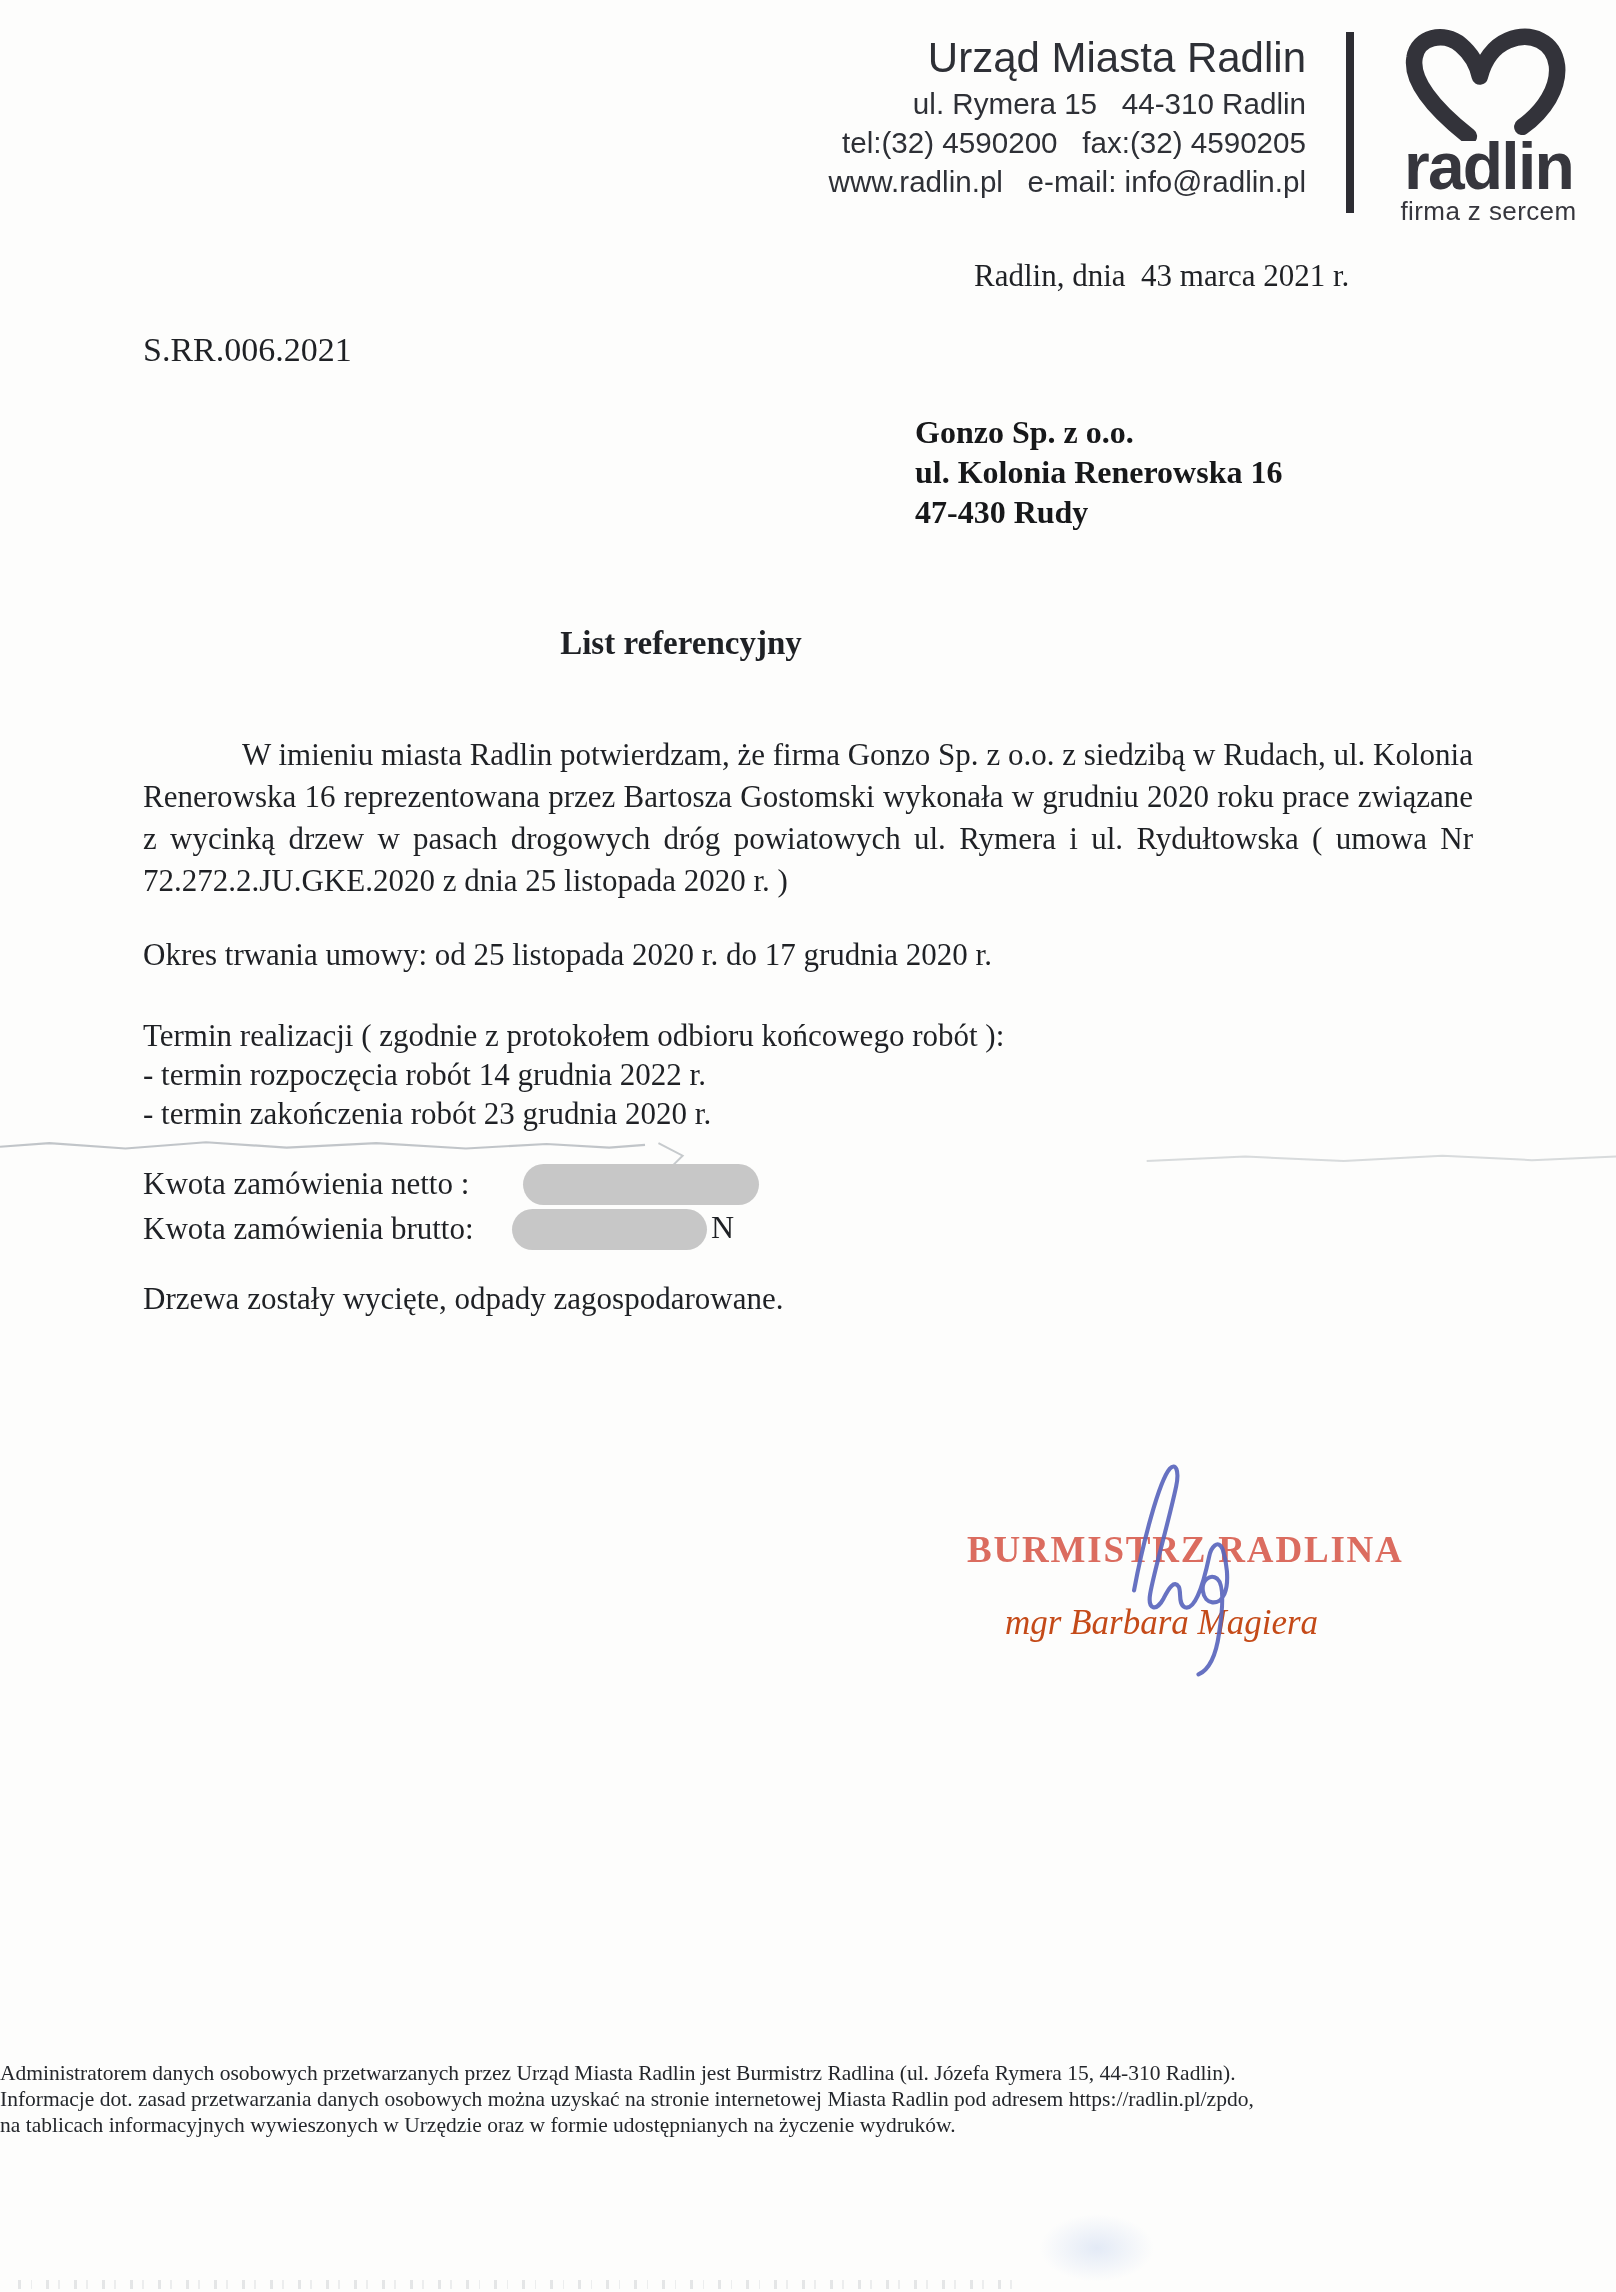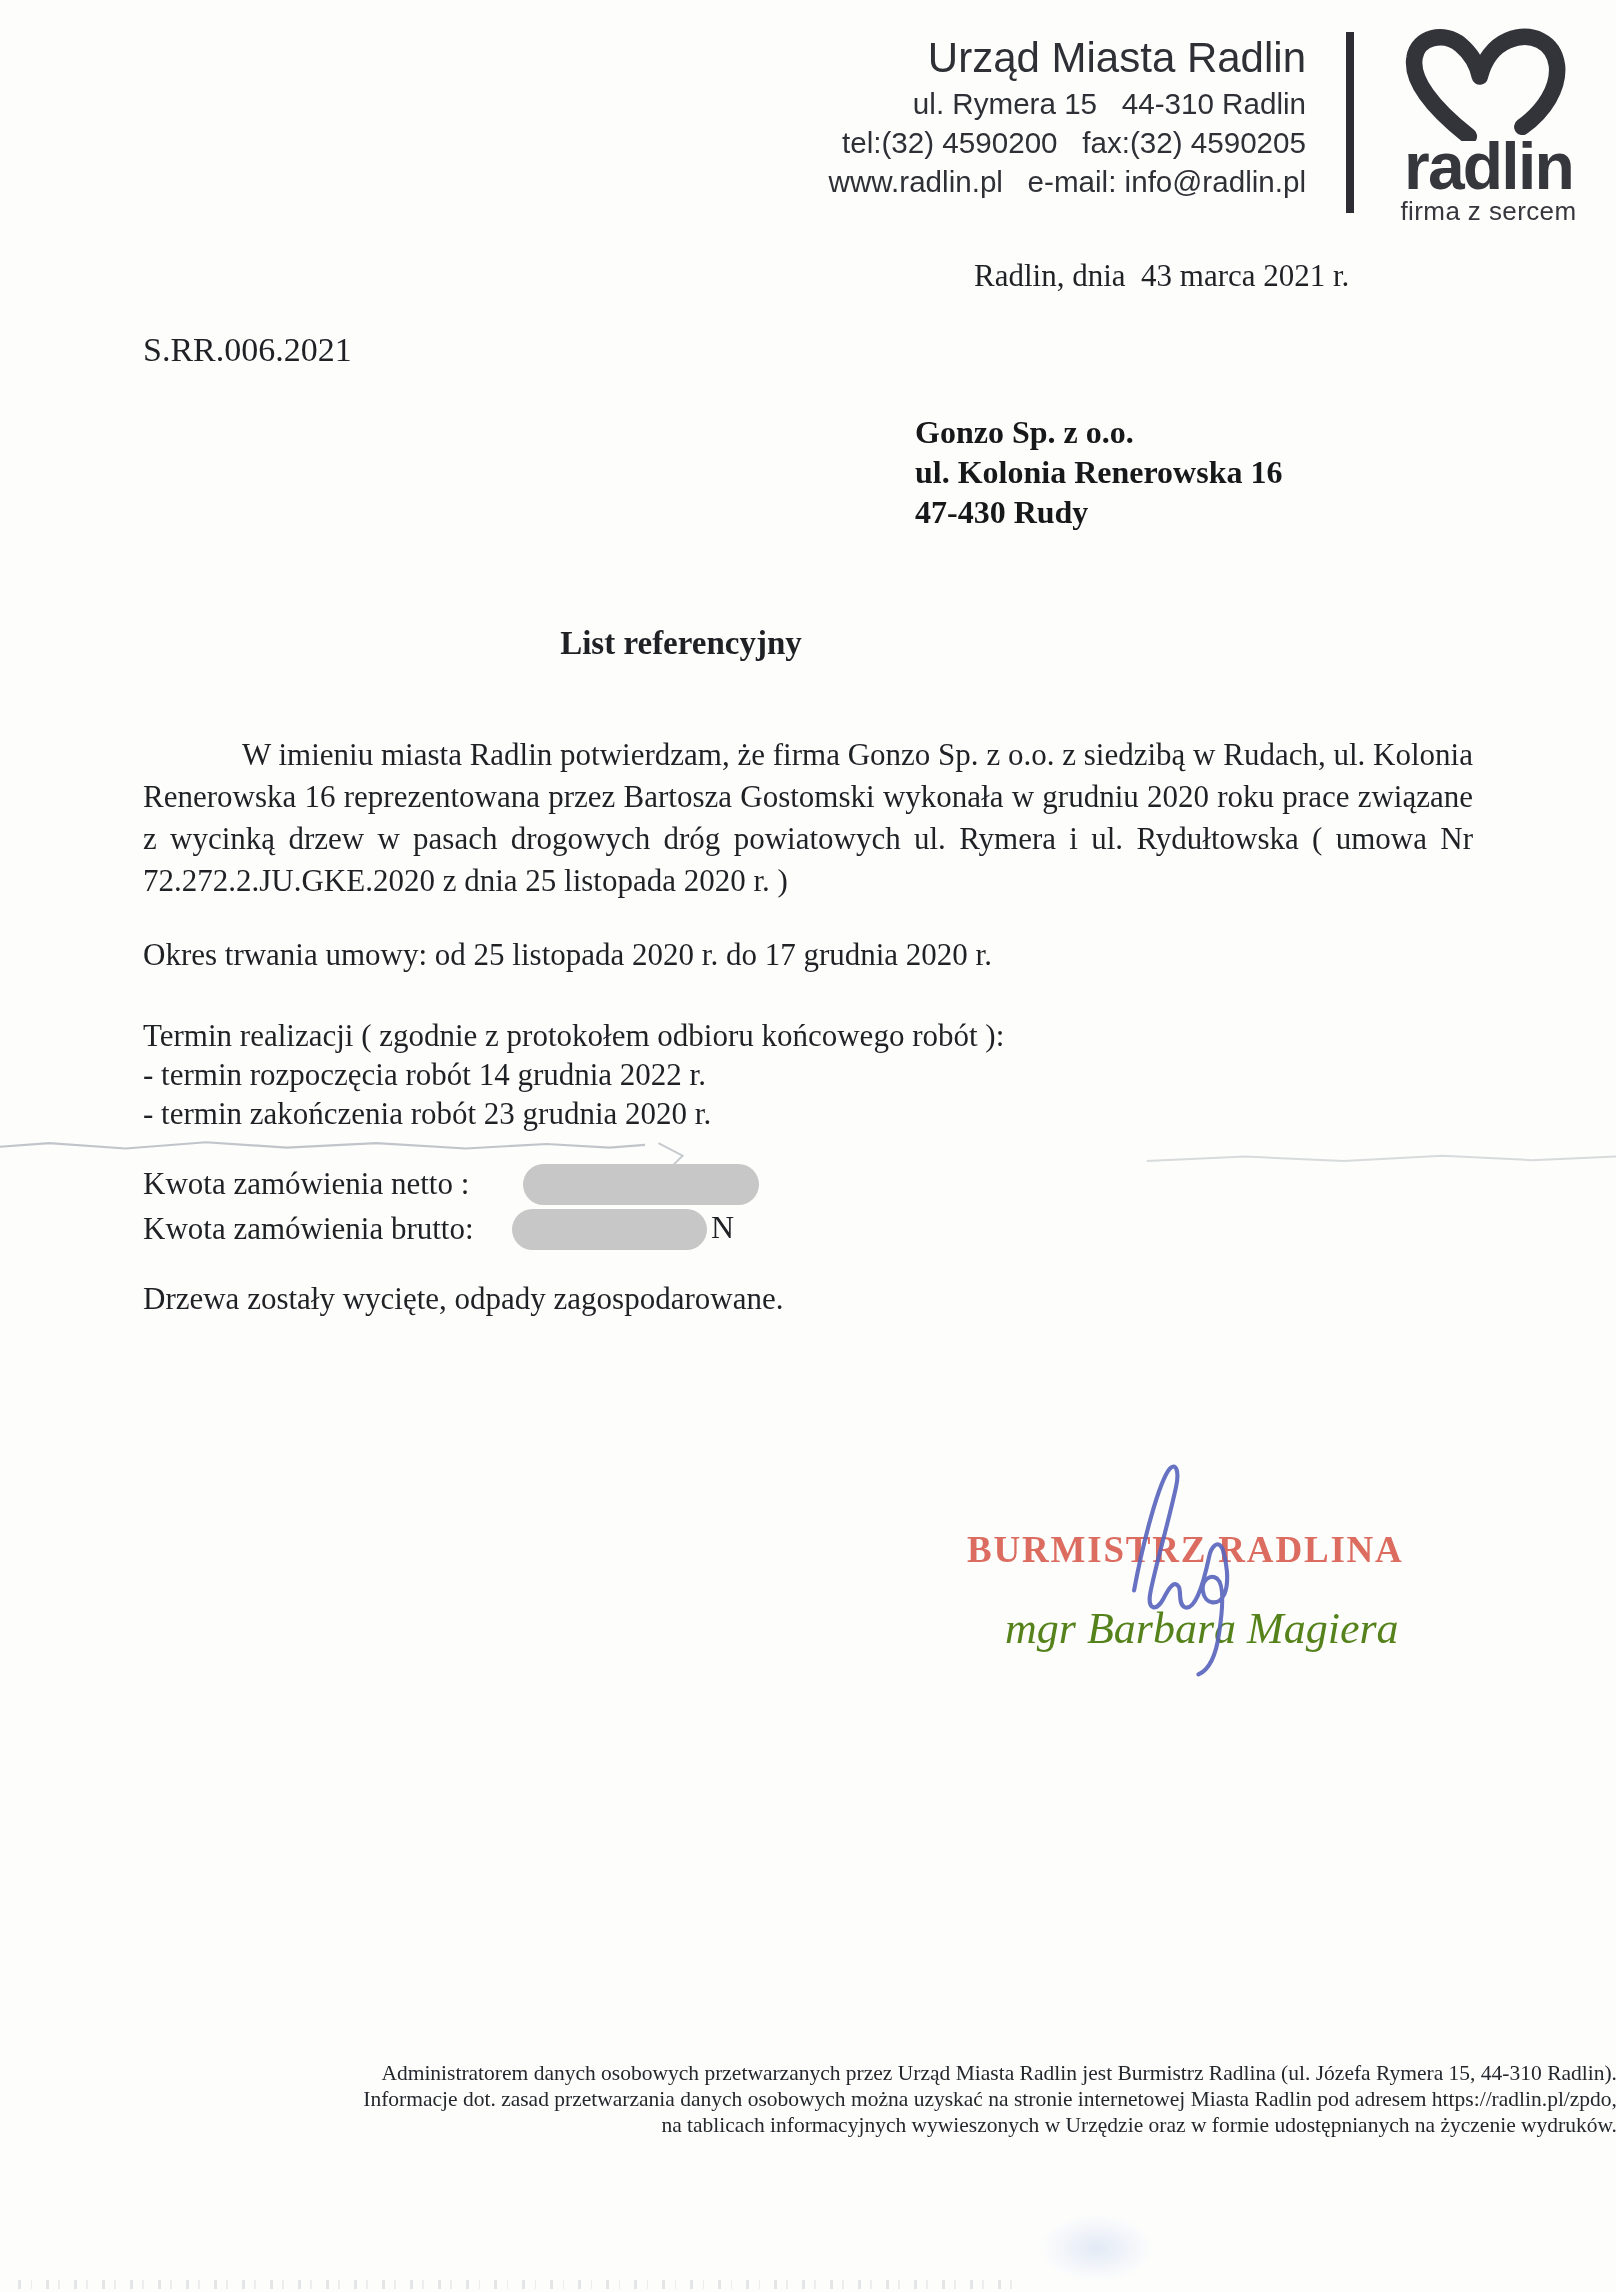--- a/index.html
+++ b/index.html
@@ -48,41 +48,41 @@
   .gross-suffix{top:1209px;left:711px;font-size:32px;}
 
   .closing-line{top:1281px;left:143px;font-size:31px;}
 
   
   .stamp-title{
     top:1528px;left:967px;font-size:37px;font-weight:bold;letter-spacing:1.8px;
     color:#d96052;opacity:.92;
   }
   .stamp-name{
-    top:1603px;left:1005px;font-size:44px;font-style:italic;
-    color:#4d7c0f;opacity:.95;
+    top:1603px;left:1005px;font-size:35px;font-style:italic;
+    color:#c2410c;opacity:.95;
   }
   .signature-ink{top:1456px;left:1109px;z-index:5;}
 
   
   .fold-crease{top:1125px;left:0;}
   .scan-smudge{
     top:2203px;left:1021px;width:152px;height:90px;
     background:radial-gradient(closest-side,#e3eaf6 0%,rgba(227,234,246,0) 75%);
   }
   .scan-edge-noise{
     top:2280px;left:18px;width:1003px;height:9px;opacity:.25;
     background:repeating-linear-gradient(90deg,
       #9aa0a6 0 2.7px, rgba(255,255,255,0) 2.7px 12.5px,
       #b9bec3 12.5px 14.3px, rgba(255,255,255,0) 14.3px 28px);
   }
 
   
   .footer-note{
-    top:2060px;left:0;width:1617px;text-align:right;
+    top:2060px;left:0;width:1617px;text-align:left;
     font-size:21.5px;line-height:26px;color:#24272c;font-family:Liberation Serif, serif;
   }
 </style>
 </head>
 <body>
 
 <div class="page">
 
   <div class="abs letterhead-text">
     <div class="org-name ws-pre">Urząd Miasta Radlin</div>

